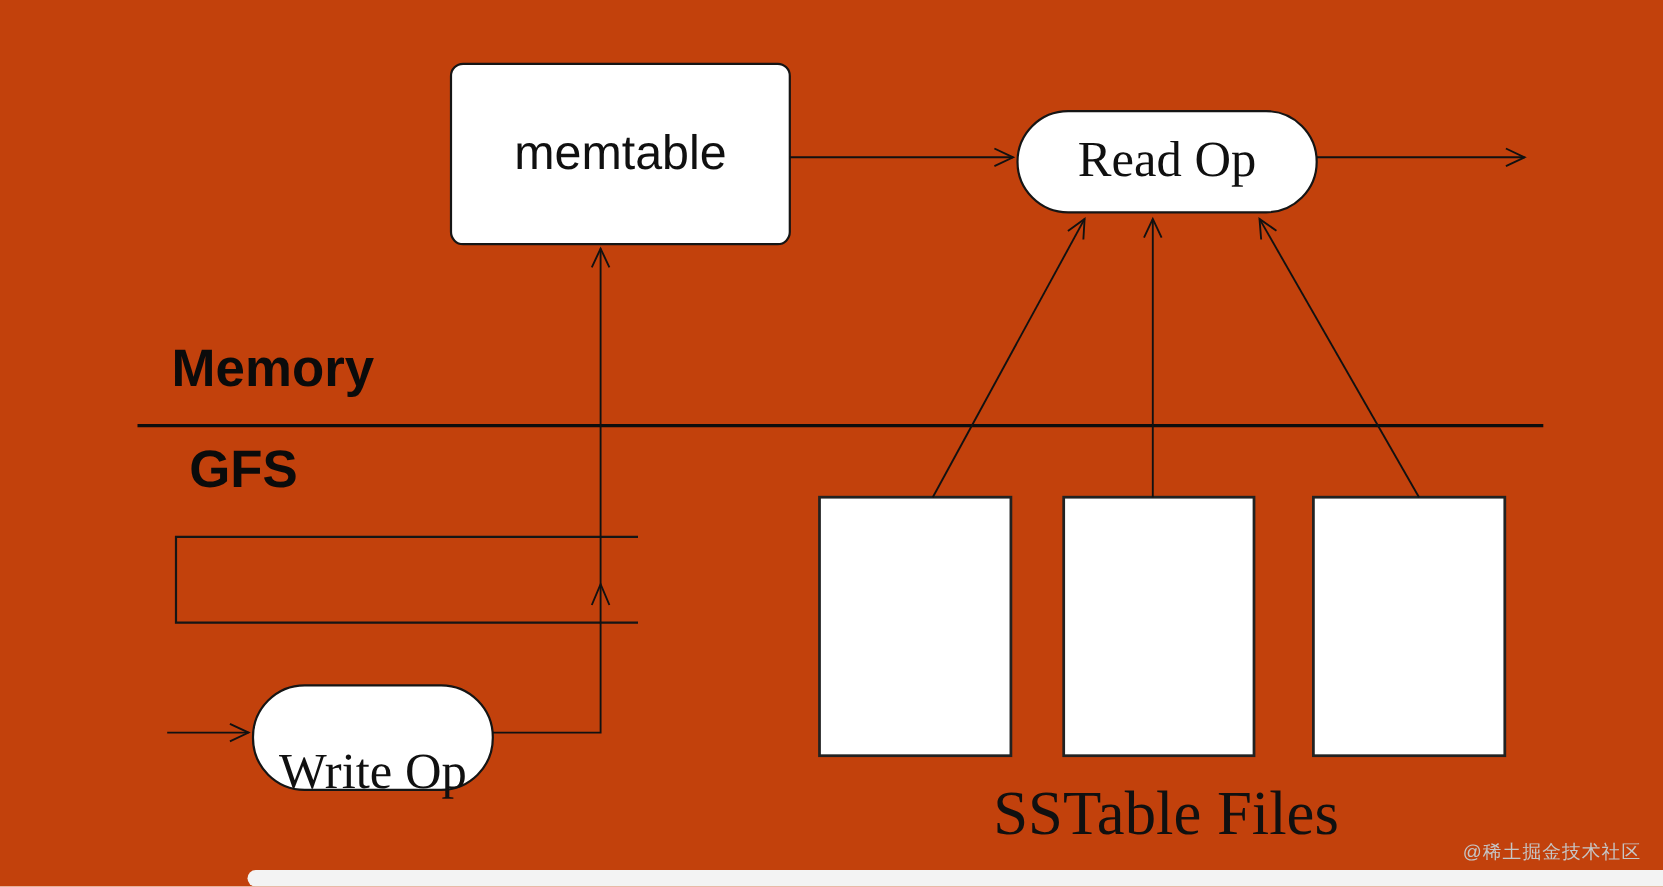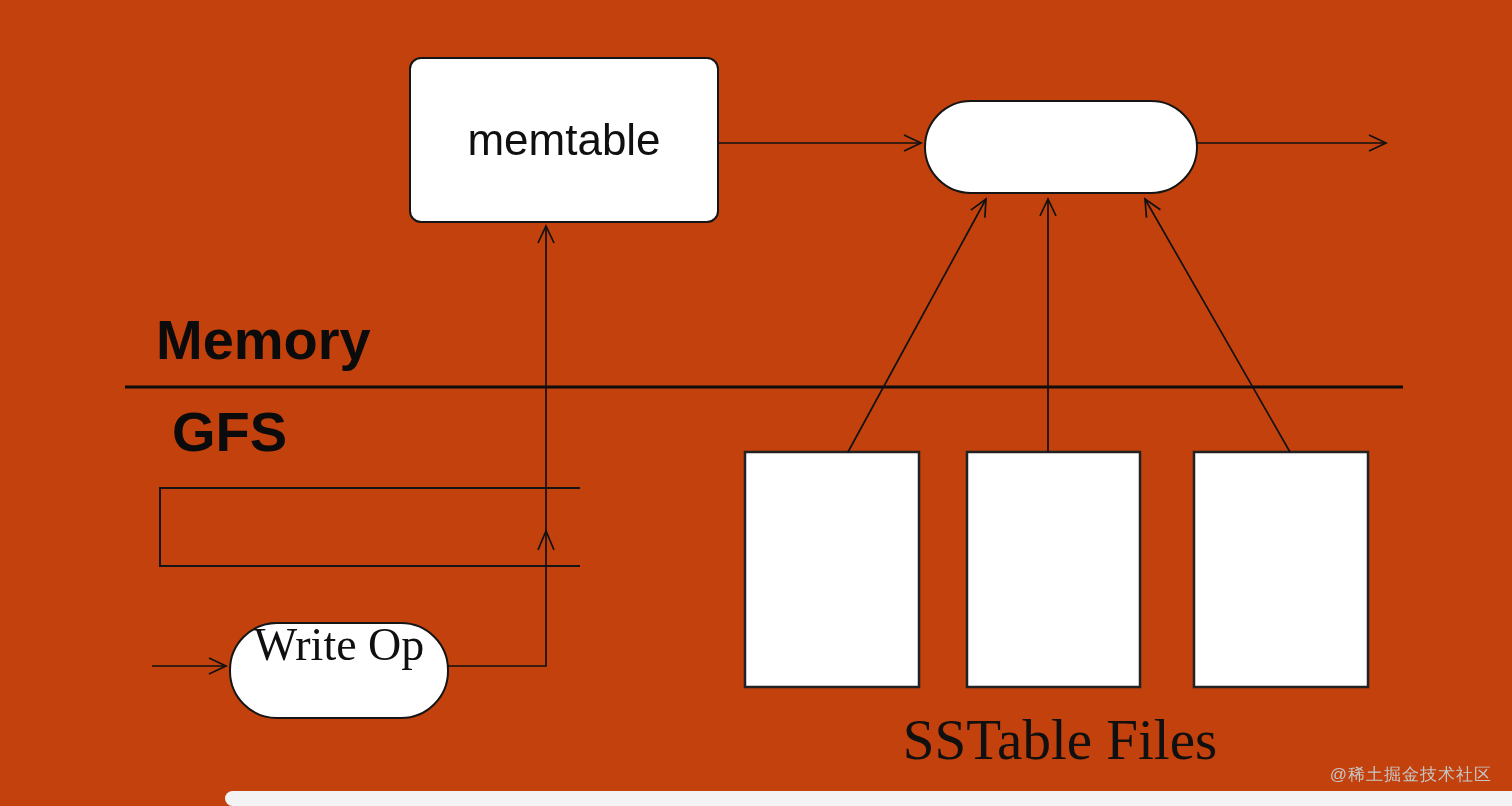--- a/index.html
+++ b/index.html
@@ -24,21 +24,21 @@
     color: #101010;
     white-space: nowrap;
     line-height: 1;
   }
   .sans { font-family: "Liberation Sans", sans-serif; font-size: 44px; }
   .serif { font-family: "Liberation Serif", serif; font-size: 46px; }
   .section-label {
     position: absolute;
     font-family: "Liberation Sans", sans-serif;
     font-weight: 700;
-    font-size: 56px;
+    font-size: 48px;
     color: #0b0b0b;
     line-height: 1;
   }
   .caption {
     font-family: "Liberation Serif", serif;
     font-size: 57px;
   }
   .watermark {
     position: absolute;
     right: 20px;
@@ -94,27 +94,28 @@
     <path d="M448,666 L546,666 L546,226" fill="none" stroke="#111111" stroke-width="1.7" marker-end="url(#ah)"></path>
     <path d="M538,550 L546,531 L554,550" fill="none" stroke="#111111" stroke-width="1.7"></path>
 
     <line x1="848" y1="452" x2="986" y2="199" stroke="#111111" stroke-width="1.7" marker-end="url(#ah)"></line>
     <line x1="1048" y1="452" x2="1048" y2="199" stroke="#111111" stroke-width="1.7" marker-end="url(#ah)"></line>
     <line x1="1290" y1="452" x2="1145" y2="199" stroke="#111111" stroke-width="1.7" marker-end="url(#ah)"></line>
   </svg>
 
   <div class="lbl sans" style="left:410px; top:58px; width:308px; height:164px;">memtable</div>
 
+  <div class="lbl serif" style="left:925px; top:99px; width:272px; height:92px;">Read Op</div>
 
   <div class="section-label" style="left:156px; top:312px;">Memory</div>
 
   <div class="section-label" style="left:172px; top:404px;">GFS</div>
 
 
-  <div class="lbl serif" style="left:230px; top:597px; width:218px; height:95px;">Write Op</div>
+  <div class="lbl serif" style="left:230px; top:653px; width:218px; height:95px;">Write Op</div>
 
   <div class="lbl caption" style="left:900px; top:714px; width:320px; height:50px;">SSTable Files</div>
 
   <div class="watermark">@稀土掘金技术社区</div>
 
   <div class="bottom-strip"></div>
 
 </div>
 
 </body></html>

